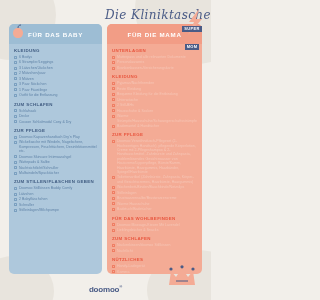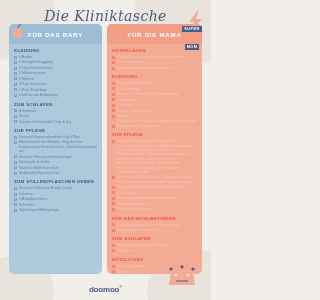--- a/index.html
+++ b/index.html
@@ -11,24 +11,24 @@
   }
   
   .blob { position:absolute; border-radius:50%; }
   .blob-tl { width:90px; height:90px; left:-34px; top:-30px; background:#e8e4dd; }
   .blob-tr { width:120px; height:110px; right:-44px; top:-46px; background:#e8e4dd; }
   .blob-bl { width:80px; height:70px; left:-26px; bottom:-26px; background:#e8e4dd; }
   .blob-br { width:100px; height:80px; right:-36px; bottom:-30px; background:#e8e4dd; }
 
   .title {
     position:absolute; top:8px; left:0; width:211px;
-    text-align:center;
+    text-align:right;
     font-family:"DejaVu Serif", serif;
     font-style:italic;
-    font-size:14px;
+    font-size:12px;
     color:#4a5b86;
     letter-spacing:0.4px;
     z-index:5;
   }
 
   .sheet {
     position:absolute; top:24px; left:9px;
     width:193px; height:250px;
     display:flex; gap:5px;
     z-index:3;

